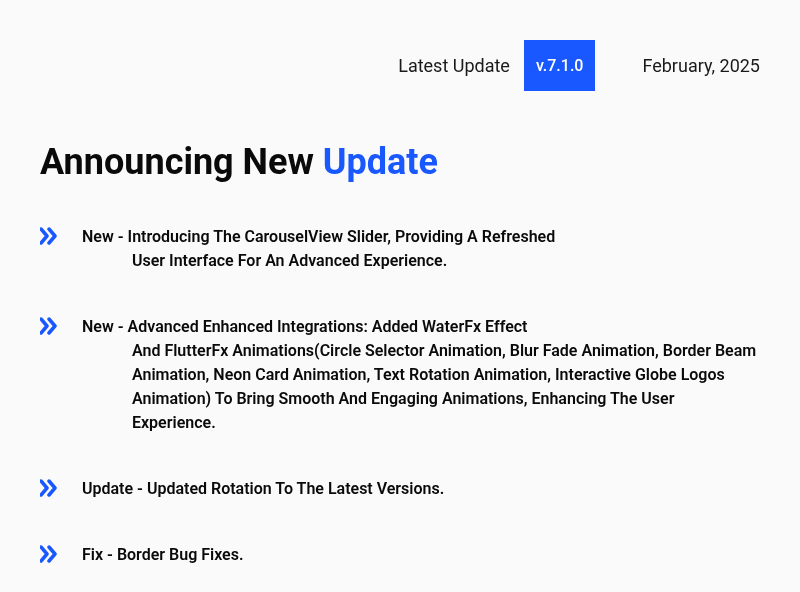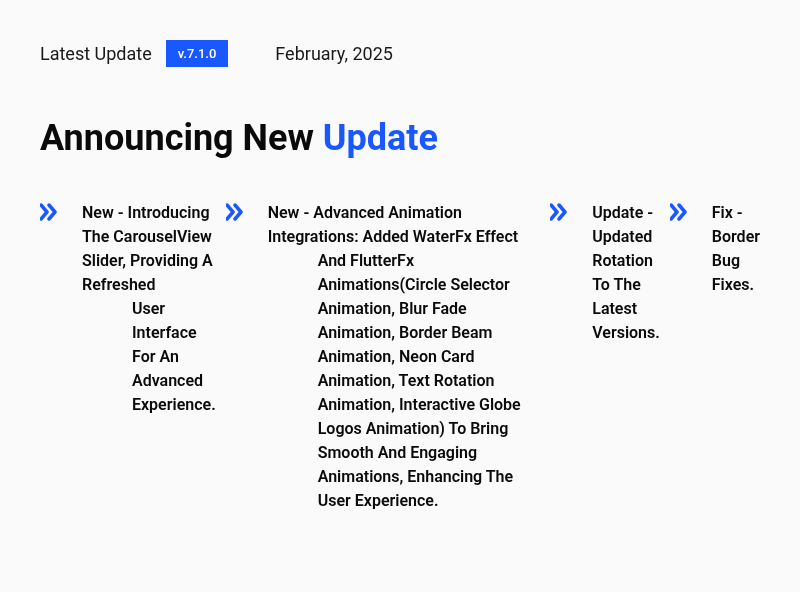--- a/index.html
+++ b/index.html
@@ -9,60 +9,60 @@
     }
     body {
       font-family: -apple-system, BlinkMacSystemFont, 'Segoe UI', Roboto, sans-serif;
       background: #fafafa;
       width: 800px;
       height: 592px;
       padding: 40px;
     }
     .header-row {
       display: flex;
-      justify-content: flex-start;
+      justify-content: flex-end;
       align-items: center;
       margin-bottom: 50px;
     }
     .header-left {
       display: flex;
       align-items: center;
       gap: 14px;
     }
     .latest-update-label {
       font-size: 18px;
       color: #1a1a1a;
       font-weight: 400;
     }
     .version-badge {
       background: #1957ff;
       color: #fff;
-      padding: 6px 12px;
-      font-size: 13px;
+      padding: 16px 12px;
+      font-size: 16px;
       font-weight: 500;
     }
     .date-label {
       font-size: 18px;
       color: #1a1a1a;
       font-weight: 400;
       margin-left: 47px;
     }
     .announcement-title {
       font-size: 36px;
       font-weight: 700;
       color: #0a0a0a;
       margin-bottom: 42px;
     }
     .title-highlight {
       color: #1957ff;
     }
     .changes-list {
       display: flex;
-      flex-direction: row;
-      gap: 10px;
+      flex-direction: column;
+      gap: 42px;
     }
     .change-item {
       display: flex;
       align-items: flex-start;
       gap: 22px;
     }
     .chevron-icon {
       flex-shrink: 0;
       margin-top: 2px;
     }
@@ -110,21 +110,21 @@
       <span class="indented-body">User Interface For An Advanced Experience.</span>
     </div>
   </div>
 
   <div class="change-item">
     <svg class="chevron-icon" width="20" height="18" viewBox="0 0 20 18">
       <path d="M1 2 L7 9 L1 16" fill="none" stroke="#1957ff" stroke-width="3.5" stroke-linecap="round" stroke-linejoin="round"></path>
       <path d="M9 2 L15 9 L9 16" fill="none" stroke="#1957ff" stroke-width="3.5" stroke-linecap="round" stroke-linejoin="round"></path>
     </svg>
     <div class="change-text">
-      <span class="change-tag">New</span> - <span class="indented-first-line">Advanced Animation Integrations: Added WaterFx Effect</span>
+      <span class="change-tag">New</span> - <span class="indented-first-line">Advanced Enhanced Integrations: Added WaterFx Effect</span>
       <span class="indented-body">And FlutterFx Animations(Circle Selector Animation, Blur Fade Animation, Border Beam Animation, Neon Card Animation, Text Rotation Animation, Interactive Globe Logos Animation) To Bring Smooth And Engaging Animations, Enhancing The User Experience.</span>
     </div>
   </div>
 
   <div class="change-item">
     <svg class="chevron-icon" width="20" height="18" viewBox="0 0 20 18">
       <path d="M1 2 L7 9 L1 16" fill="none" stroke="#1957ff" stroke-width="3.5" stroke-linecap="round" stroke-linejoin="round"></path>
       <path d="M9 2 L15 9 L9 16" fill="none" stroke="#1957ff" stroke-width="3.5" stroke-linecap="round" stroke-linejoin="round"></path>
     </svg>
     <div class="change-text">

